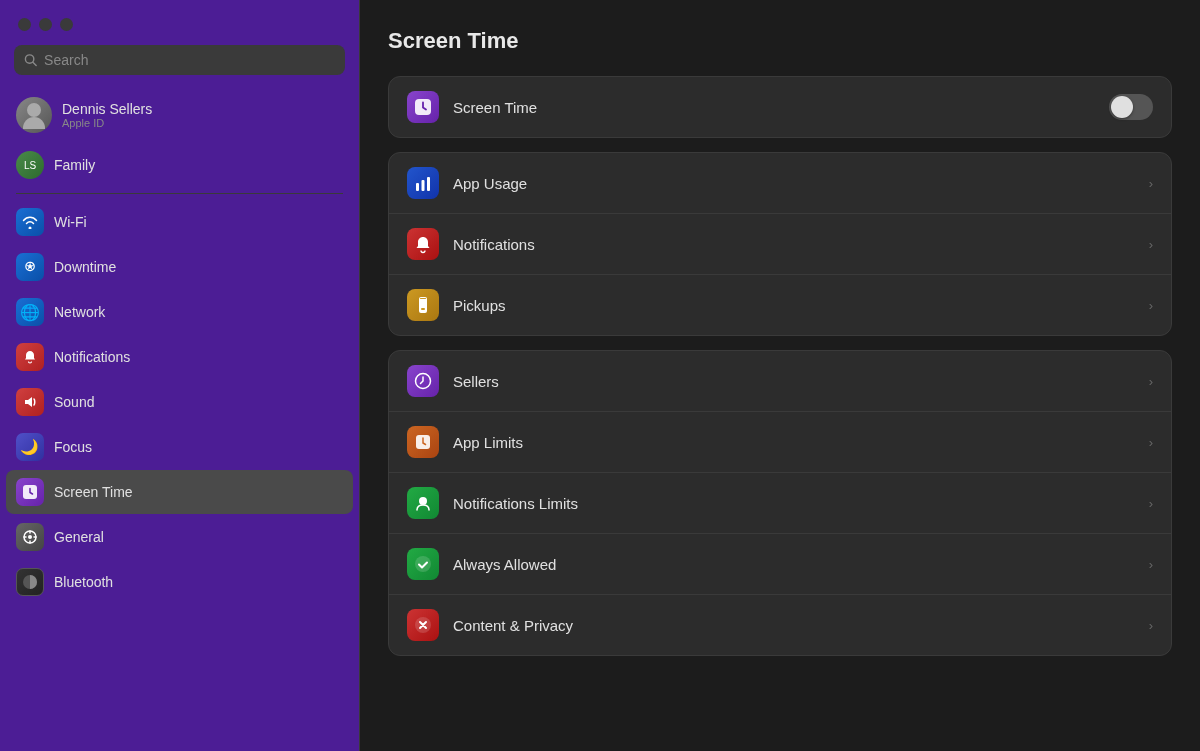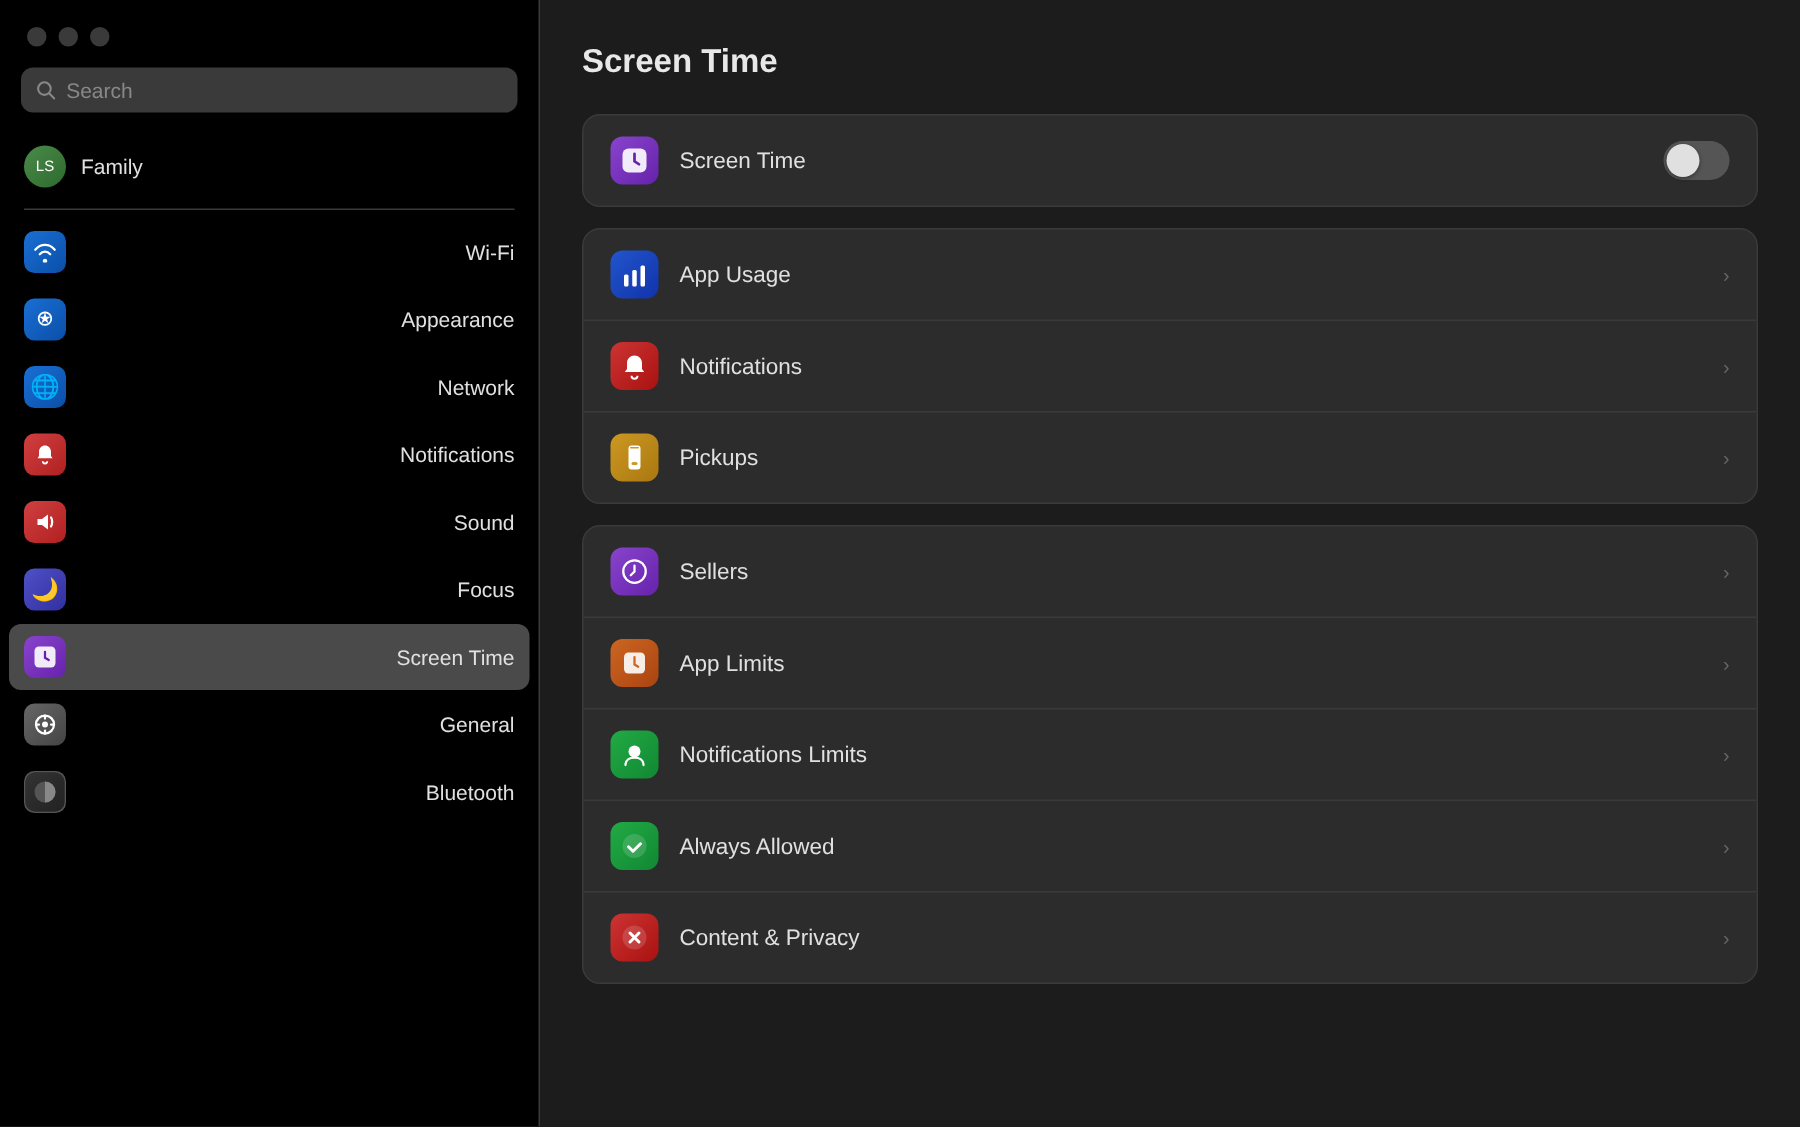--- a/index.html
+++ b/index.html
@@ -9,21 +9,21 @@
       background: #1e1e1e;
       font-family: -apple-system, BlinkMacSystemFont, 'SF Pro Text', 'Helvetica Neue', sans-serif;
       display: flex;
       overflow: hidden;
     }
 
     
     .sidebar {
       width: 360px;
       min-width: 360px;
-      background: #000000;
+      background: #4c1d95;
       display: flex;
       flex-direction: column;
       border-right: 1px solid #3a3a3a;
       height: 751px;
       overflow: hidden;
     }
 
     .window-controls {
       display: flex;
       align-items: center;
@@ -134,21 +134,20 @@
     }
 
     .sidebar-item {
       display: flex;
       align-items: center;
       gap: 10px;
       padding: 8px 10px;
       border-radius: 8px;
       cursor: pointer;
       margin-bottom: 1px;
-      justify-content: space-between;
     }
     .sidebar-item.active { background: #4a4a4a; }
 
     .sidebar-icon {
       width: 28px;
       height: 28px;
       border-radius: 7px;
       display: flex;
       align-items: center;
       justify-content: center;
@@ -299,20 +298,27 @@
   <div class="search-bar">
     <svg width="14" height="14" viewBox="0 0 14 14" fill="none">
       <circle cx="6" cy="6" r="4.5" stroke="#888" stroke-width="1.5"></circle>
       <line x1="9.5" y1="9.5" x2="13" y2="13" stroke="#888" stroke-width="1.5" stroke-linecap="round"></line>
     </svg>
     <input class="search-input" type="text" placeholder="Search" style="">
   </div>
 
   <div class="sidebar-section">
 
+    <div class="user-item">
+      <div class="avatar avatar-person"></div>
+      <div class="user-info">
+        <span class="user-name">Dennis Sellers</span>
+        <span class="user-subtitle">Apple ID</span>
+      </div>
+    </div>
 
     <div class="user-item">
       <div class="ls-avatar">
         <span>LS</span>
       </div>
       <span class="user-name">Family</span>
     </div>
 
     <div class="sidebar-divider"></div>
 
@@ -324,21 +330,21 @@
           <path d="M1.5 5.5C3.3 3.4 5.5 2.3 8 2.3c2.5 0 4.7 1.1 6.5 3.2" stroke="white" stroke-width="1.5" stroke-linecap="round" fill="none"></path>
         </svg>
       </div>
       <span class="sidebar-item-label">Wi-Fi</span>
     </div>
 
     <div class="sidebar-item">
       <div class="sidebar-icon icon-bluetooth">
         <span style="color:white;font-size:16px;font-weight:bold;">⍟</span>
       </div>
-      <span class="sidebar-item-label">Appearance</span>
+      <span class="sidebar-item-label">Downtime</span>
     </div>
 
     <div class="sidebar-item">
       <div class="sidebar-icon icon-network">
         <span style="color:white;font-size:16px;">🌐</span>
       </div>
       <span class="sidebar-item-label">Network</span>
     </div>
 
     <div class="sidebar-item">

